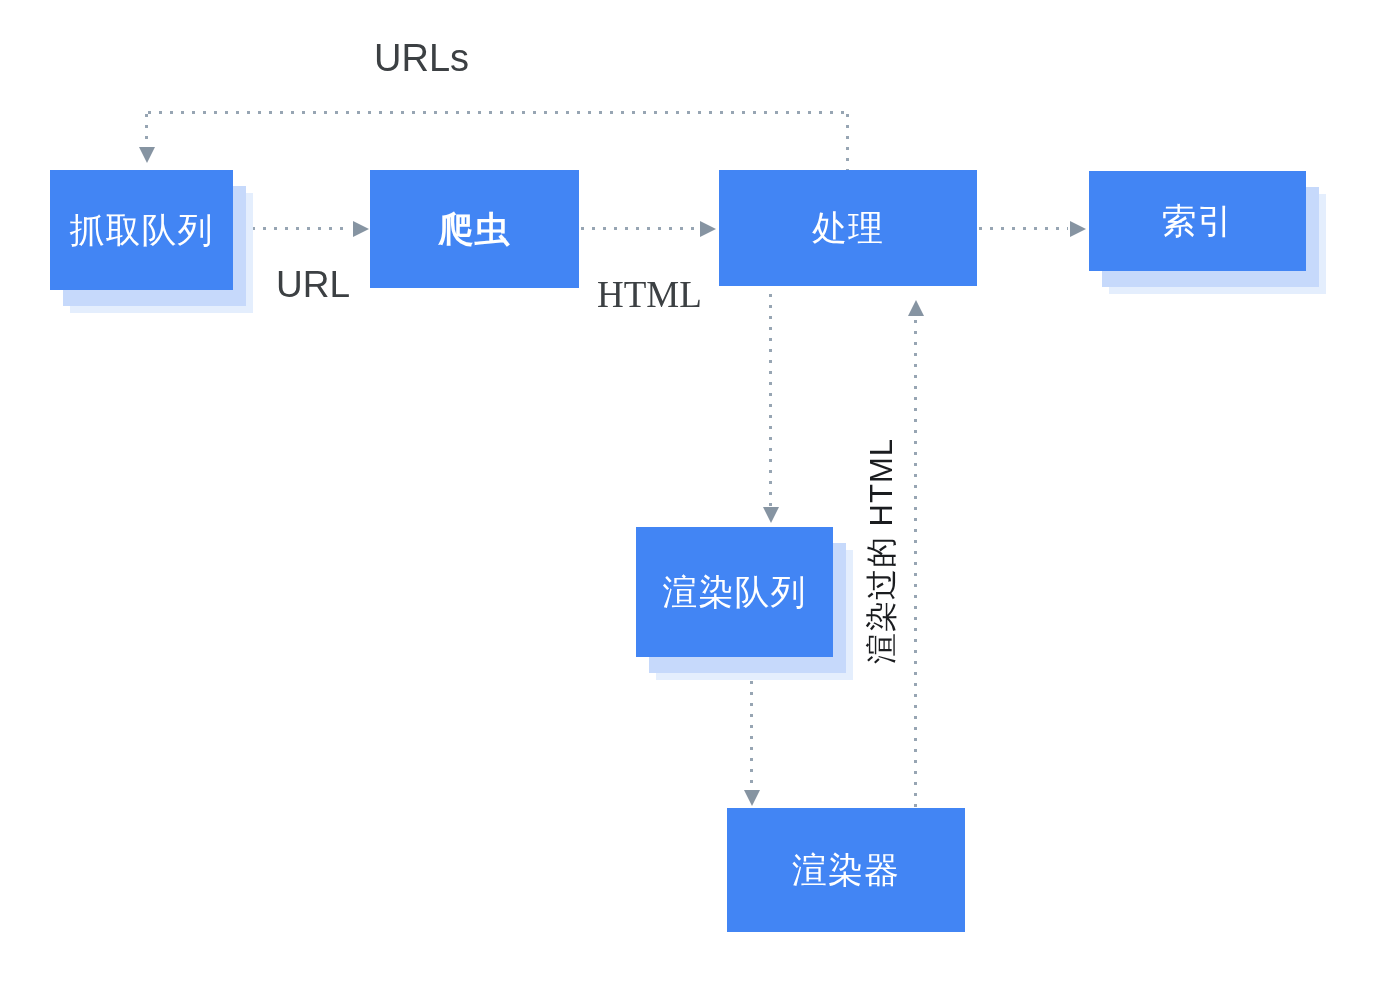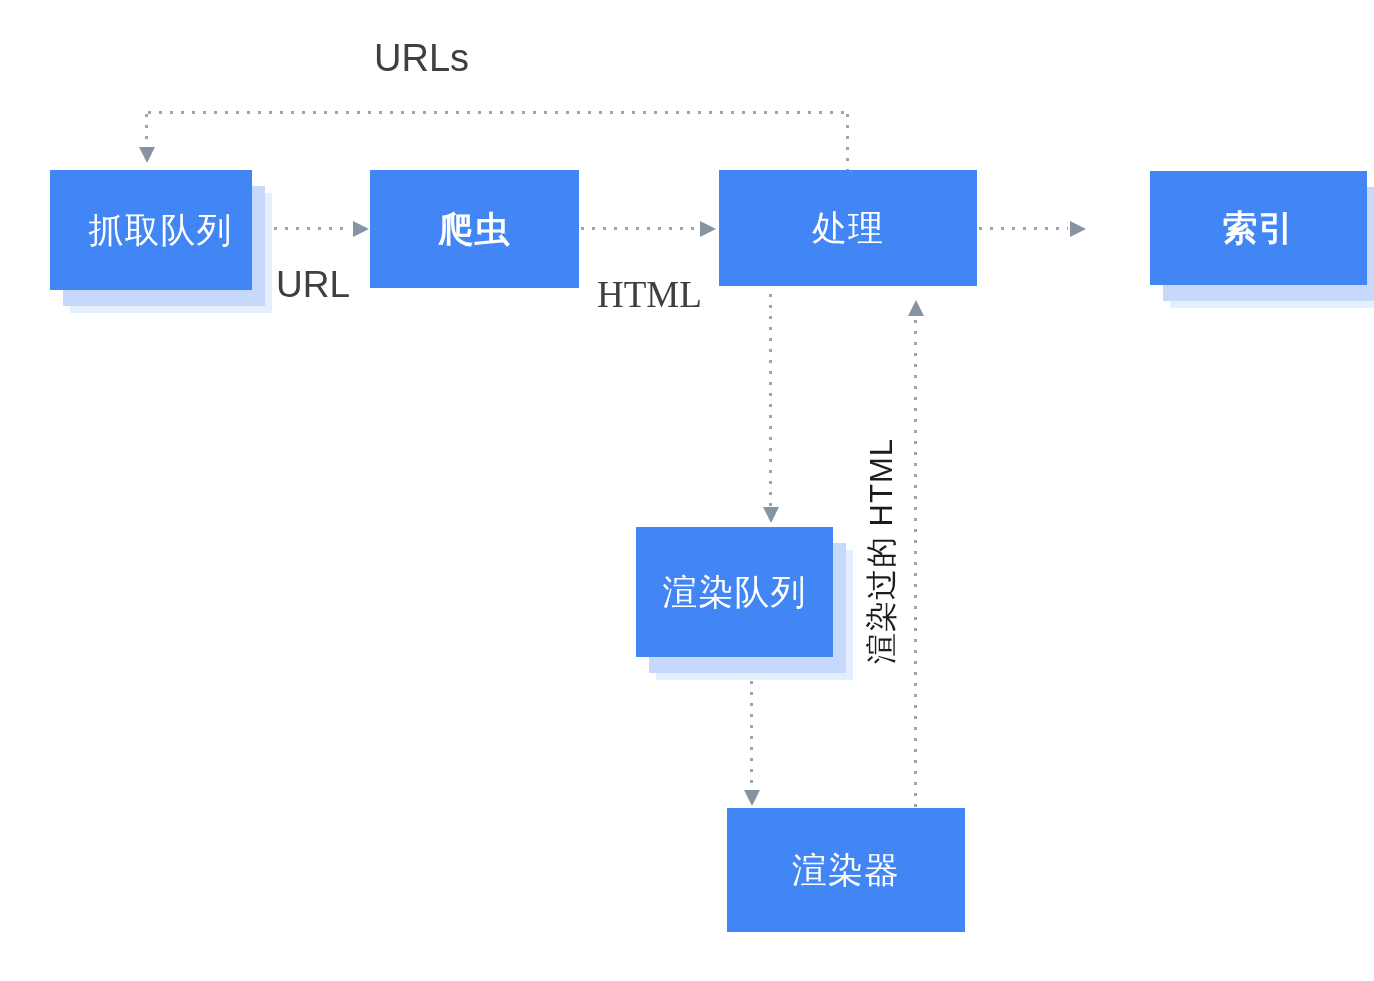--- a/index.html
+++ b/index.html
@@ -90,33 +90,33 @@
   <div class="dv" style="left:769px;top:294px;height:212px;"></div>
   <div class="ar ar-down" style="left:763px;top:507px;"></div>
 
   <div class="dv" style="left:750px;top:681px;height:108px;"></div>
   <div class="ar ar-down" style="left:744px;top:790px;"></div>
 
   <div class="ar ar-up" style="left:908px;top:300px;"></div>
   <div class="dv" style="left:914px;top:320px;height:487px;"></div>
   <div class="edge-label vertical" style="left:747px;top:529px;">渲染过的 HTML</div>
 
-  <div class="node stacked" style="left:50px;top:170px;width:183px;height:120px;padding-left:19px;">
+  <div class="node stacked" style="left:50px;top:170px;width:183px;height:120px;">
     <span>抓取队列</span>
   </div>
 
   <div class="node" style="left:370px;top:170px;width:209px;height:118px;font-weight:bold;">
     <span>爬虫</span>
   </div>
 
   <div class="node" style="left:719px;top:170px;width:258px;height:116px;">
     <span>处理</span>
   </div>
 
-  <div class="node stacked" style="left:1150px;top:171px;width:217px;height:114px;font-weight:bold;">
+  <div class="node stacked" style="left:1089px;top:171px;width:217px;height:100px;">
     <span>索引</span>
   </div>
 
   <div class="node" style="left:727px;top:808px;width:238px;height:124px;">
     <span>渲染器</span>
   </div>
 
   <div class="node stacked" style="left:636px;top:527px;width:197px;height:130px;">
     <span>渲染队列</span>
   </div>

